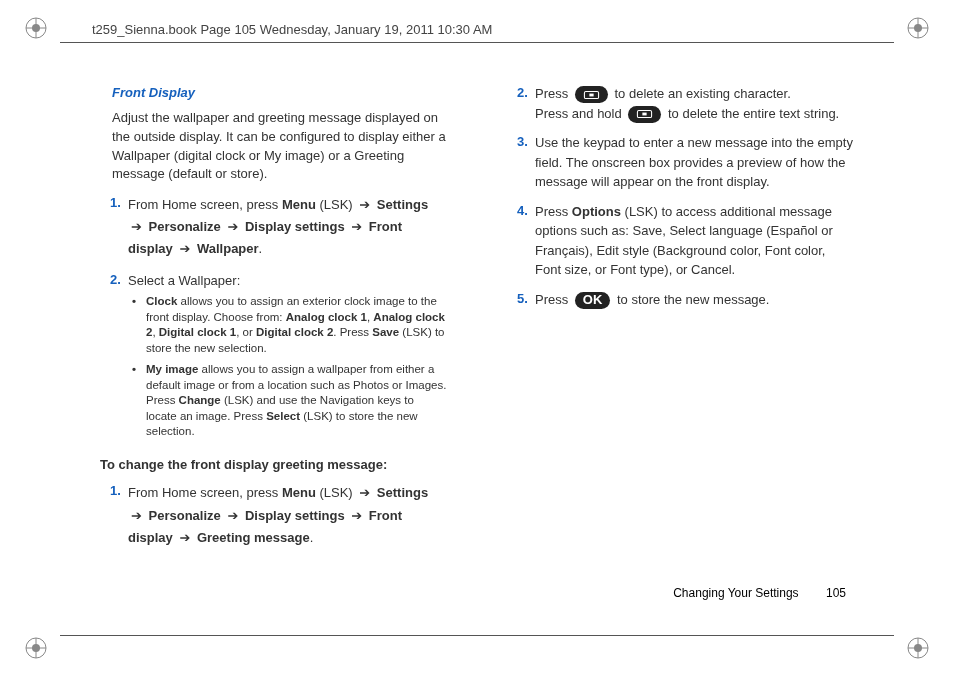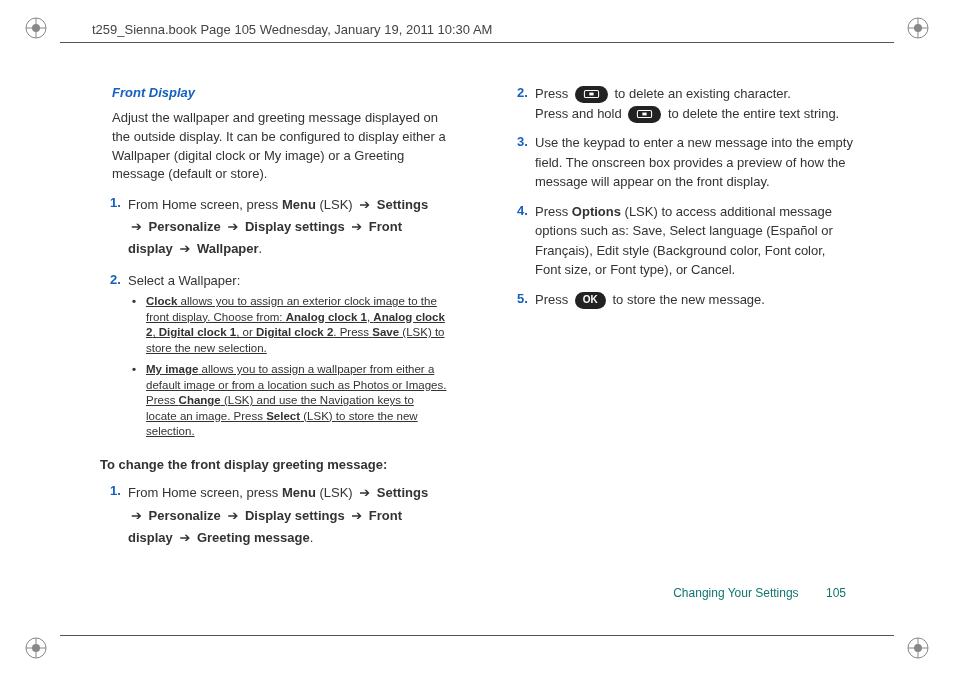--- a/index.html
+++ b/index.html
@@ -58,42 +58,42 @@
   .taskhead { font-weight: bold; margin: 8px 0 8px 0; }
   ol { list-style: none; padding: 0; margin: 0; }
   .step { display: flex; margin-bottom: 10px; }
   .step-num { width: 28px; flex-shrink: 0; font-weight: bold; color: #1560bd; padding-left: 10px; }
   .step-body { flex: 1; line-height: 1.7; }
   .step-body-tight { flex: 1; line-height: 1.5; }
   .arrow { padding: 0 3px; }
   ul.bullets { list-style: none; padding: 0; margin: 4px 0 0 0; }
   ul.bullets li { display: flex; margin-bottom: 6px; font-size: 11.5px; line-height: 1.35; }
   .bdot { width: 18px; flex-shrink: 0; font-weight: bold; padding-left: 4px; }
-  .bbody { flex: 1; text-decoration: underline; }
+  .bbody { flex: 1; }
   b { font-weight: bold; }
   .keycap {
     display: inline-block;
     vertical-align: middle;
     background: #222;
     color: #fff;
     border-radius: 9px;
     height: 17px;
     line-height: 15px;
     padding: 0 8px;
-    font-size: 10px;
+    font-size: 13px;
     font-weight: bold;
     margin: 0 3px;
   }
   .keycap.clear svg { width: 17px; height: 10px; vertical-align: middle; }
   .footer {
     position: absolute;
     right: 108px;
     bottom: 82px;
     font-size: 12px;
-    color: #0f766e;
+    color: #000000;
   }
   .footer .pnum { margin-left: 24px; }
 </style>
 </head>
 <body>
 
 <div class="corner tl">
   <svg viewBox="0 0 24 24">
       <circle cx="12" cy="12" r="10" fill="none" stroke="#888" stroke-width="1"></circle>
       <circle cx="12" cy="12" r="4" fill="#888"></circle>

